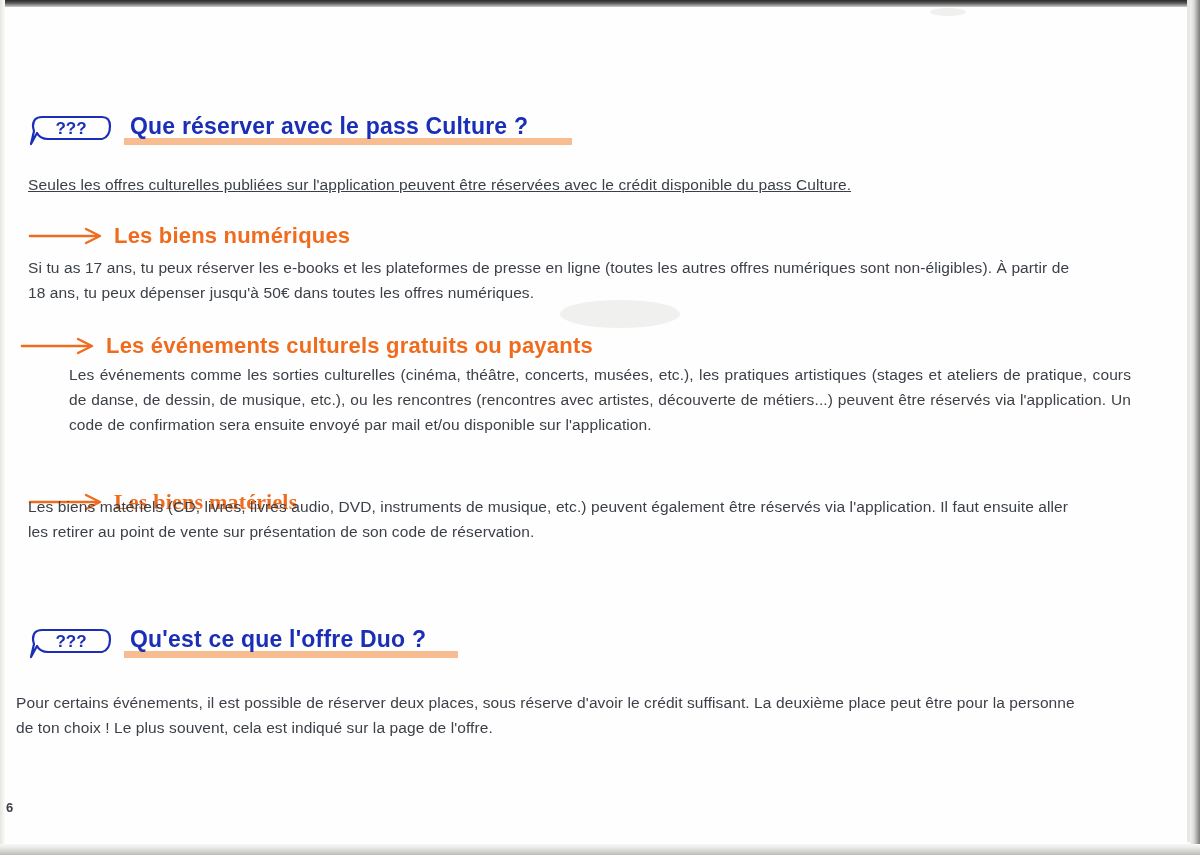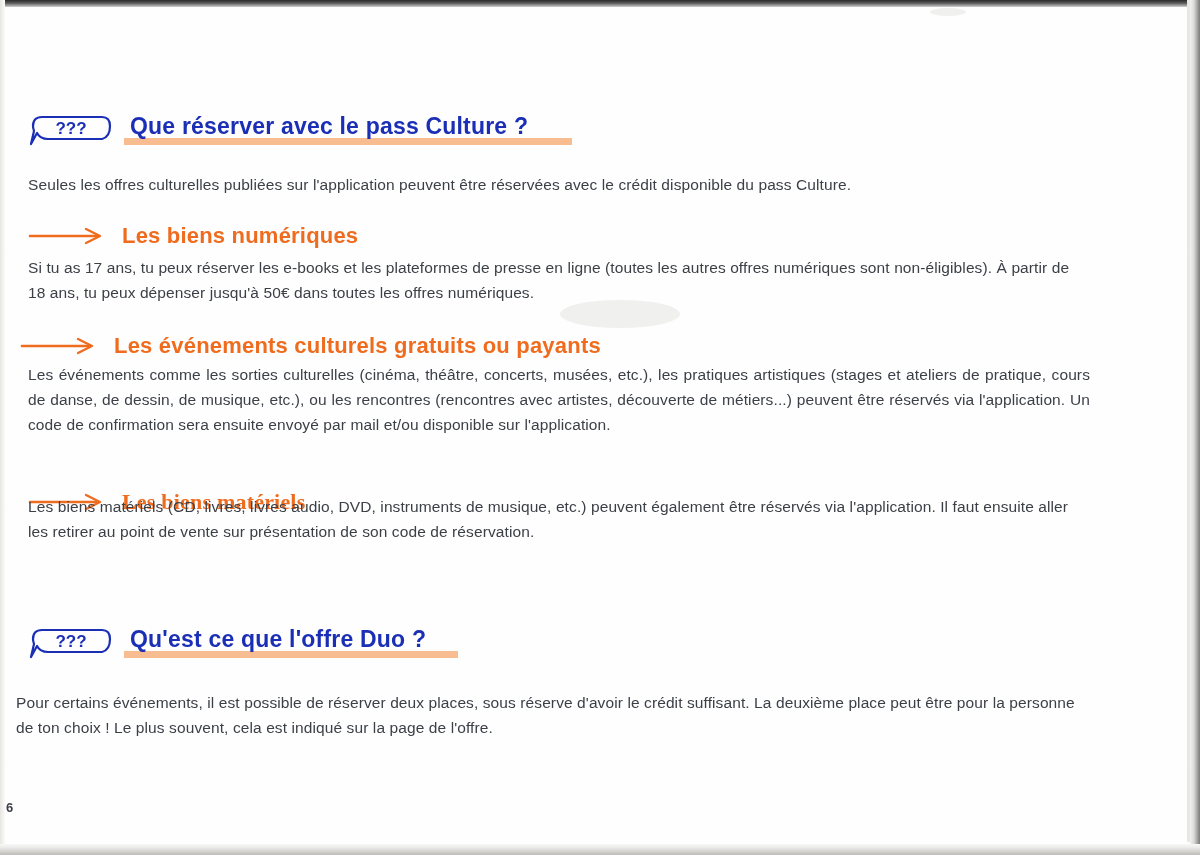--- a/index.html
+++ b/index.html
@@ -100,21 +100,20 @@
     opacity: 0.95;
     z-index: 0;
   }
   .q-title span { position: relative; z-index: 1; text-align: right; }
 
   
   .sub-block {
     position: absolute;
     display: flex;
     align-items: center;
-    gap: 8px;
   }
   .arrow {
     width: 78px;
     height: 18px;
     flex: none;
     margin-right: 8px;
   }
   .sub-title {
     font-size: 22px;
     font-weight: 700;
@@ -124,21 +123,21 @@
   }
 
   
   .para {
     position: absolute;
     color: #3b3f46;
     font-size: 15.5px;
     line-height: 25px;
     letter-spacing: 0.1px;
   }
-  .para.justify { text-align: justify; }
+  .para.justify { text-align: justify; margin-left: 41px; }
 
   .page-number {
     position: absolute;
     left: 6px;
     top: 800px;
     font-size: 13px;
     font-weight: 700;
     color: #3b3f46;
   }
 
@@ -172,21 +171,21 @@
         <path d="M14 4 H74 Q82 4 82 13 Q82 24 74 26 H20 Q12 26 9 20 L3 31 L6 18 Q5 15 5 13 Q5 4 14 4 Z" fill="none" stroke="#1a2fb5" stroke-width="2.2" stroke-linejoin="round" stroke-linecap="round"></path>
         <text x="43" y="21" text-anchor="middle" font-family="Liberation Sans, sans-serif" font-size="17" font-weight="700" fill="#1a2fb5">???</text>
       </svg>
     </div>
     <div class="q-title">
       <div class="q-underline" style="width:448px; left:-4px;"></div>
       <span>Que réserver avec le pass Culture ?</span>
     </div>
   </div>
 
-  <div class="para" style="left:28px; top:172px; width:1068px;">Seules les offres culturelles publiées sur l'application peuvent être réservées avec le crédit disponible du pass Culture.</div>
+  <div class="para" style="left:28px; top:172px; width:1068px;text-decoration:underline;">Seules les offres culturelles publiées sur l'application peuvent être réservées avec le crédit disponible du pass Culture.</div>
 
   <div class="sub-block" style="left:28px; top:223px;">
     <div class="arrow">
       <svg width="78" height="18" viewBox="0 0 78 18" xmlns="http://www.w3.org/2000/svg">
         <path d="M2 9 H70" stroke="#ef6c1f" stroke-width="2.6" stroke-linecap="round" fill="none"></path>
         <path d="M58 2 L72 9 L58 16" stroke="#ef6c1f" stroke-width="2.4" fill="none" stroke-linecap="round" stroke-linejoin="round"></path>
       </svg>
     </div>
     <div class="sub-title">Les biens numériques</div>
   </div>

